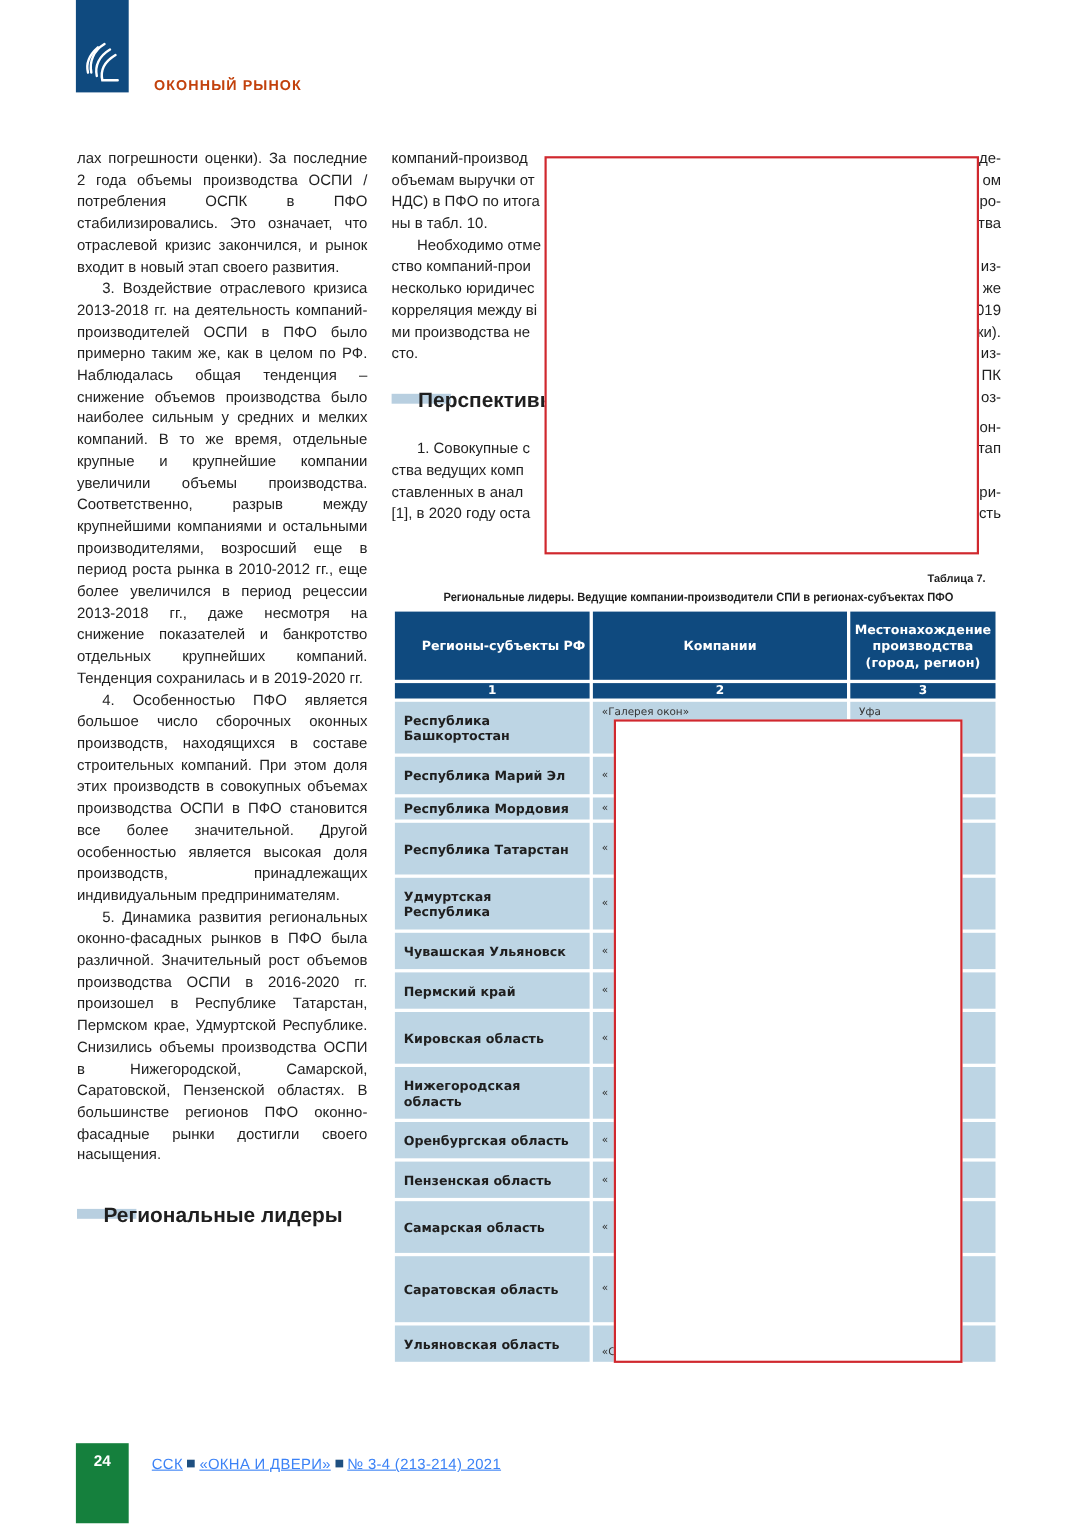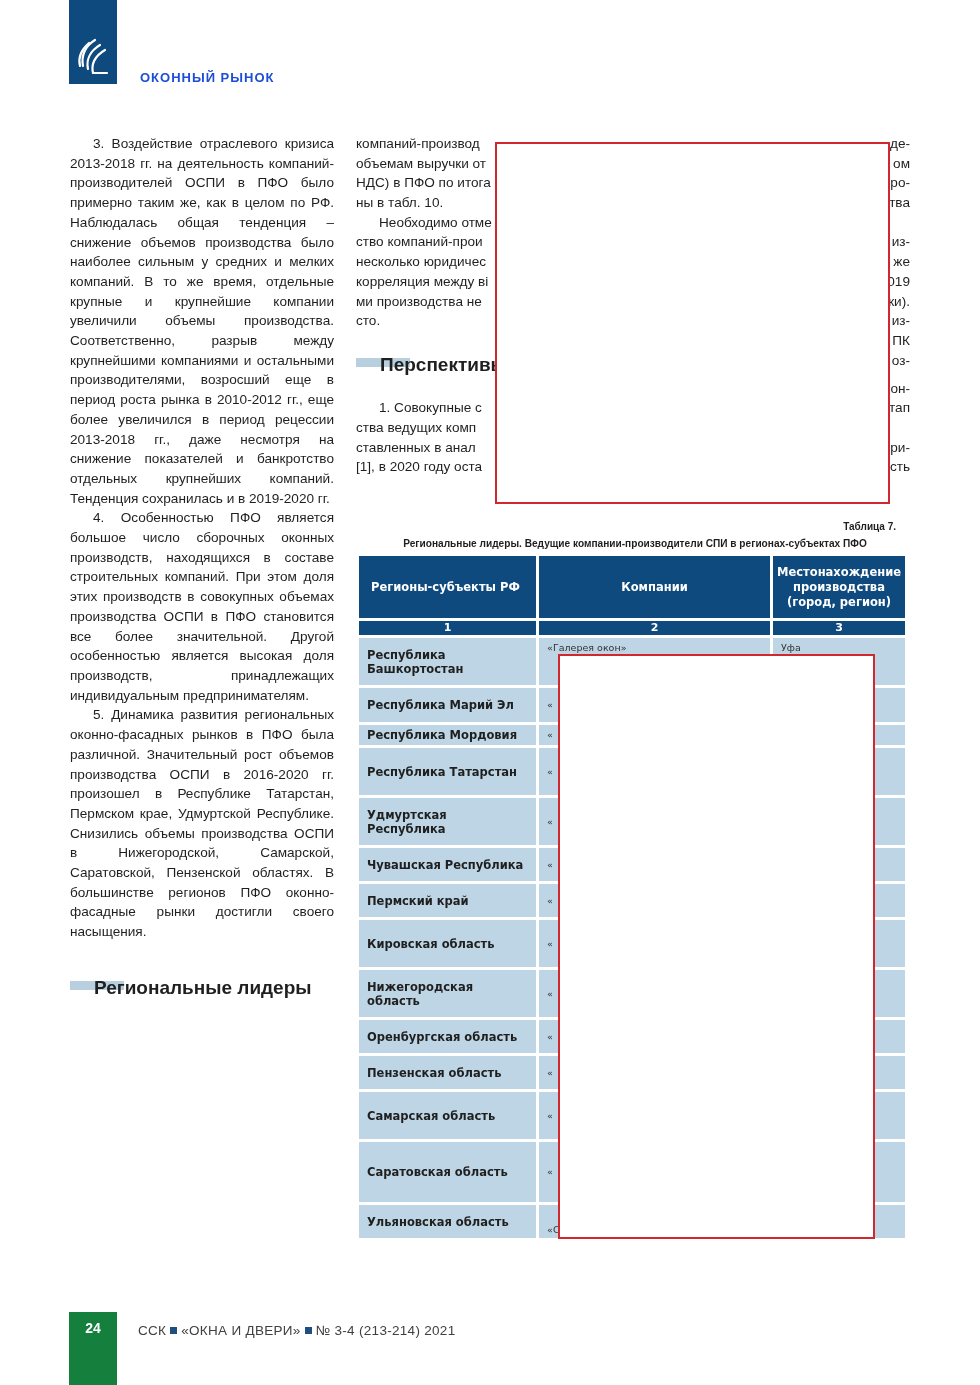--- a/index.html
+++ b/index.html
@@ -2,21 +2,21 @@
 <html><head>
 <meta charset="utf-8">
 <style>
   html, body { margin: 0; padding: 0; background: #ffffff; }
   body { width: 980px; height: 1385px; position: relative; overflow: hidden;
          font-family: "Liberation Sans", sans-serif; color: #1f1f1f; }
 
   .header-block { position: absolute; left: 69px; top: 0; width: 48px; height: 84px; background: #0f4a7f; }
   .header-logo { position: absolute; left: 6px; top: 36px; width: 36px; height: 44px; }
   .section-title { position: absolute; left: 140px; top: 70px; font-size: 13px; font-weight: bold;
-                   letter-spacing: 1px; color: #1d4ed8; }
+                   letter-spacing: 1px; color: #c2410c; }
 
   .col { position: absolute; font-size: 13.6px; line-height: 19.7px; text-align: justify; }
   .col-left { left: 70px; top: 134px; width: 264px; }
   .col p { margin: 0; text-indent: 23px; }
   .col p.noindent { text-indent: 0; }
 
   .subhead { position: relative; font-weight: bold; font-size: 19px; margin: 36px 0 10px 0; height: 20px; }
   .subhead .bar { position: absolute; left: 0; top: 3px; width: 54px; height: 9px; background: #b8cfe0; }
   .subhead .txt { position: absolute; left: 24px; top: 0; }
 
@@ -26,49 +26,50 @@
   .right-text .lfrag { position: absolute; left: 0; top: 0; }
   .right-text .ind { left: 23px; }
 
   .redact { position: absolute; background: #ffffff; border: 2px solid #d0282e; box-sizing: border-box; }
 
   .table-caption-num { position: absolute; right: 84px; top: 521px; font-size: 10px; font-weight: bold; font-family: "Liberation Sans Narrow", "Liberation Sans", sans-serif; }
   .table-caption { position: absolute; left: 360px; width: 550px; top: 537px; text-align: center; font-size: 11px; font-weight: bold; transform: scaleX(0.92); }
 
   .tbl { position: absolute; left: 359px; top: 556px; width: 552px; border-collapse: separate; border-spacing: 3px 3px; margin: -3px; }
   .tbl th { background: #0f4a7f; color: #ffffff; font-family: "DejaVu Sans", sans-serif; font-size: 11.5px; font-weight: bold; padding: 0 4px; text-align: center; }
-  .tbl th.h1 { text-align: left; padding-left: 12px; }
+  .tbl th.h1 { text-align: right; padding-left: 12px; }
   .tbl tr.head th { height: 62px; line-height: 15px; }
   .tbl tr.nums th { height: 14px; line-height: 14px; font-size: 11px; }
   .tbl td { background: #bdd5e4; font-family: "DejaVu Sans", sans-serif; font-size: 11.5px; padding: 0 8px; vertical-align: middle; margin-left: 28px; }
   .tbl td.region { font-weight: bold; width: 166px; font-size: 11.5px; }
   .tbl td.comp { width: 228px; font-size: 9.5px; color: #333; line-height: 12px; }
   .tbl td.loc { width: 104px; font-size: 9.5px; color: #333; }
 
   .footer-block { position: absolute; left: 69px; top: 1312px; width: 48px; height: 73px; background: #15803d; }
   .page-num { position: absolute; left: 0; top: 8px; width: 48px; text-align: center; color: #ffffff; font-weight: bold; font-size: 14px; }
-  .footer-text { position: absolute; left: 138px; top: 1323px; font-size: 13.5px; color: #404040; letter-spacing: 0.3px; }
+  .footer-text { position: absolute; left: 138px; top: 1323px; font-size: 13.5px; color: #3b82f6; letter-spacing: 0.3px; text-decoration: underline; }
   .footer-text .sq { display: inline-block; width: 7px; height: 7px; background: #1e4f80; margin: 0 4px 1px 4px; }
 </style>
 </head>
 <body>
 
 <div class="header-block">
   <svg class="header-logo" viewBox="0 0 36 44">
     <g fill="none" stroke="#ffffff" stroke-width="2.2" stroke-linecap="round">
       <path d="M20 4 C10 10, 6 20, 8 30"></path>
       <path d="M25 9 C15 15, 11 24, 13 33"></path>
       <path d="M30 14 C20 20, 16 28, 18 37 L32 37"></path>
       <path d="M14 7 C6 14, 3 22, 5 30"></path>
     </g>
   </svg>
 </div>
 <div class="section-title">ОКОННЫЙ РЫНОК</div>
 
 <div class="col col-left">
+  <p class="noindent">лах погрешности оценки). За последние 2 года объемы производства ОСПИ / потребления ОСПК в ПФО стабилизировались. Это означает, что отраслевой кризис закончился, и рынок входит в новый этап своего развития.</p>
   <p>3. Воздействие отраслевого кризиса 2013-2018 гг. на деятельность компаний-производителей ОСПИ в ПФО было примерно таким же, как в целом по РФ. Наблюдалась общая тенденция – снижение объемов производства было наиболее сильным у средних и мелких компаний. В то же время, отдельные крупные и крупнейшие компании увеличили объемы производства. Соответственно, разрыв между крупнейшими компаниями и остальными производителями, возросший еще в период роста рынка в 2010-2012 гг., еще более увеличился в период рецессии 2013-2018 гг., даже несмотря на снижение показателей и банкротство отдельных крупнейших компаний. Тенденция сохранилась и в 2019-2020 гг.</p>
   <p>4. Особенностью ПФО является большое число сборочных оконных производств, находящихся в составе строительных компаний. При этом доля этих производств в совокупных объемах производства ОСПИ в ПФО становится все более значительной. Другой особенностью является высокая доля производств, принадлежащих индивидуальным предпринимателям.</p>
   <p>5. Динамика развития региональных оконно-фасадных рынков в ПФО была различной. Значительный рост объемов производства ОСПИ в 2016-2020 гг. произошел в Республике Татарстан, Пермском крае, Удмуртской Республике. Снизились объемы производства ОСПИ в Нижегородской, Самарской, Саратовской, Пензенской областях. В большинстве регионов ПФО оконно-фасадные рынки достигли своего насыщения.</p>
   <div class="subhead">
     <span class="bar"></span>
     <span class="txt">Региональные лидеры</span>
   </div>
 </div>
 
 <div class="right-text">
@@ -176,21 +177,21 @@
         <td class="region">Республика Татарстан</td>
         <td class="comp">«</td>
         <td class="loc"></td>
       </tr>
   <tr style="height:47px">
         <td class="region">Удмуртская Республика</td>
         <td class="comp">«</td>
         <td class="loc"></td>
       </tr>
   <tr style="height:33px">
-        <td class="region">Чувашская Республика</td>
+        <td class="region">Чувашская Ульяновск</td>
         <td class="comp">«</td>
         <td class="loc"></td>
       </tr>
   <tr style="height:33px">
         <td class="region">Пермский край</td>
         <td class="comp">«</td>
         <td class="loc"></td>
       </tr>
   <tr style="height:47px">
         <td class="region">Кировская область</td>

